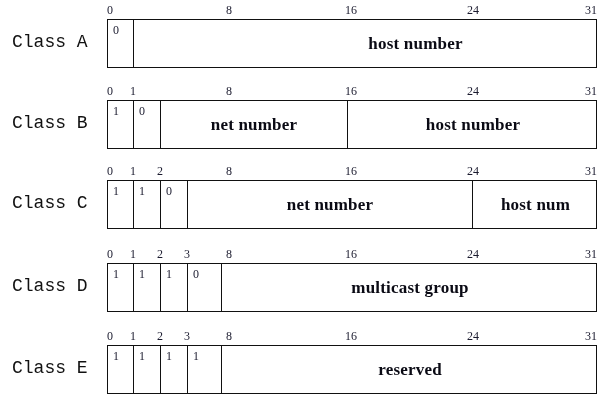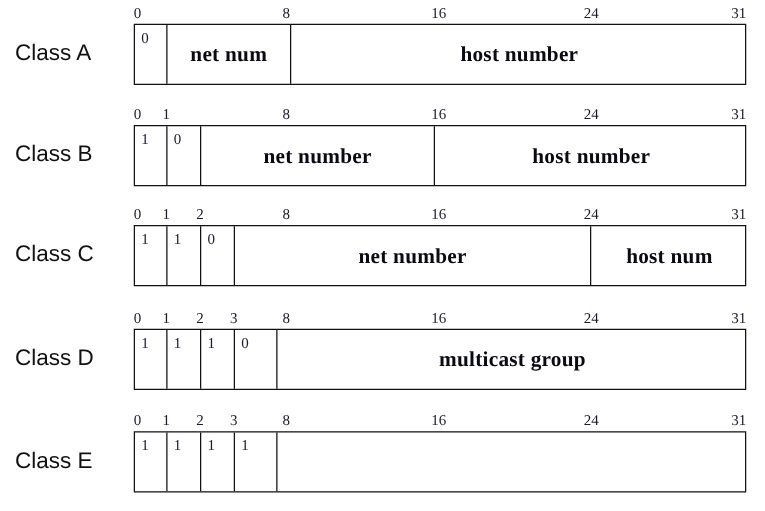--- a/index.html
+++ b/index.html
@@ -29,21 +29,21 @@
   }
 
   
   .class-label {
     position: absolute;
     left: 0;
     width: 97px;
     text-align: left;
     padding-left: 12px;
     box-sizing: border-box;
-    font-family: Liberation Sans, sans-serif;
+    font-family: Liberation Mono, monospace;
     font-size: 18px;
     font-weight: normal;
     color: #111111;
     white-space: nowrap;
   }
 
   
   .ruler {
     position: absolute;
     left: 0;
@@ -123,23 +123,20 @@
         <span class="tick start" style="left: 107px;">0</span>
         <span class="tick mid" style="left: 229px;">8</span>
         <span class="tick mid" style="left: 351px;">16</span>
         <span class="tick mid" style="left: 473px;">24</span>
         <span class="tick end" style="left: 597px;">31</span>
       </div>
       <div class="bitbox" style="top: 16px;">
         <div class="field bitcell divider-right" style="left: 0px; width: 26px;">
           <span class="bit-value">0</span>
         </div>
-        <div class="field divider-right" style="left: 26px; width: 99px;">
-          <span class="field-name">net num</span>
-        </div>
         <div class="field" style="left: 125px; width: 365px;">
           <span class="field-name">host number</span>
         </div>
       </div>
     </div>
     <div class="class-row" style="top: 84px;">
       <div class="class-label" style="top: 28.5px;">Class B</div>
       <div class="ruler">
         <span class="tick start" style="left: 107px;">0</span>
         <span class="tick mid" style="left: 133px;">1</span>
@@ -240,15 +237,18 @@
         </div>
         <div class="field bitcell divider-right" style="left: 26px; width: 27px;">
           <span class="bit-value">1</span>
         </div>
         <div class="field bitcell divider-right" style="left: 53px; width: 27px;">
           <span class="bit-value">1</span>
         </div>
         <div class="field bitcell divider-right" style="left: 80px; width: 34px;">
           <span class="bit-value">1</span>
         </div>
+        <div class="field" style="left: 114px; width: 376px;">
+          <span class="field-name">reserved</span>
+        </div>
       </div>
     </div>
   </div>
 
 </body></html>

